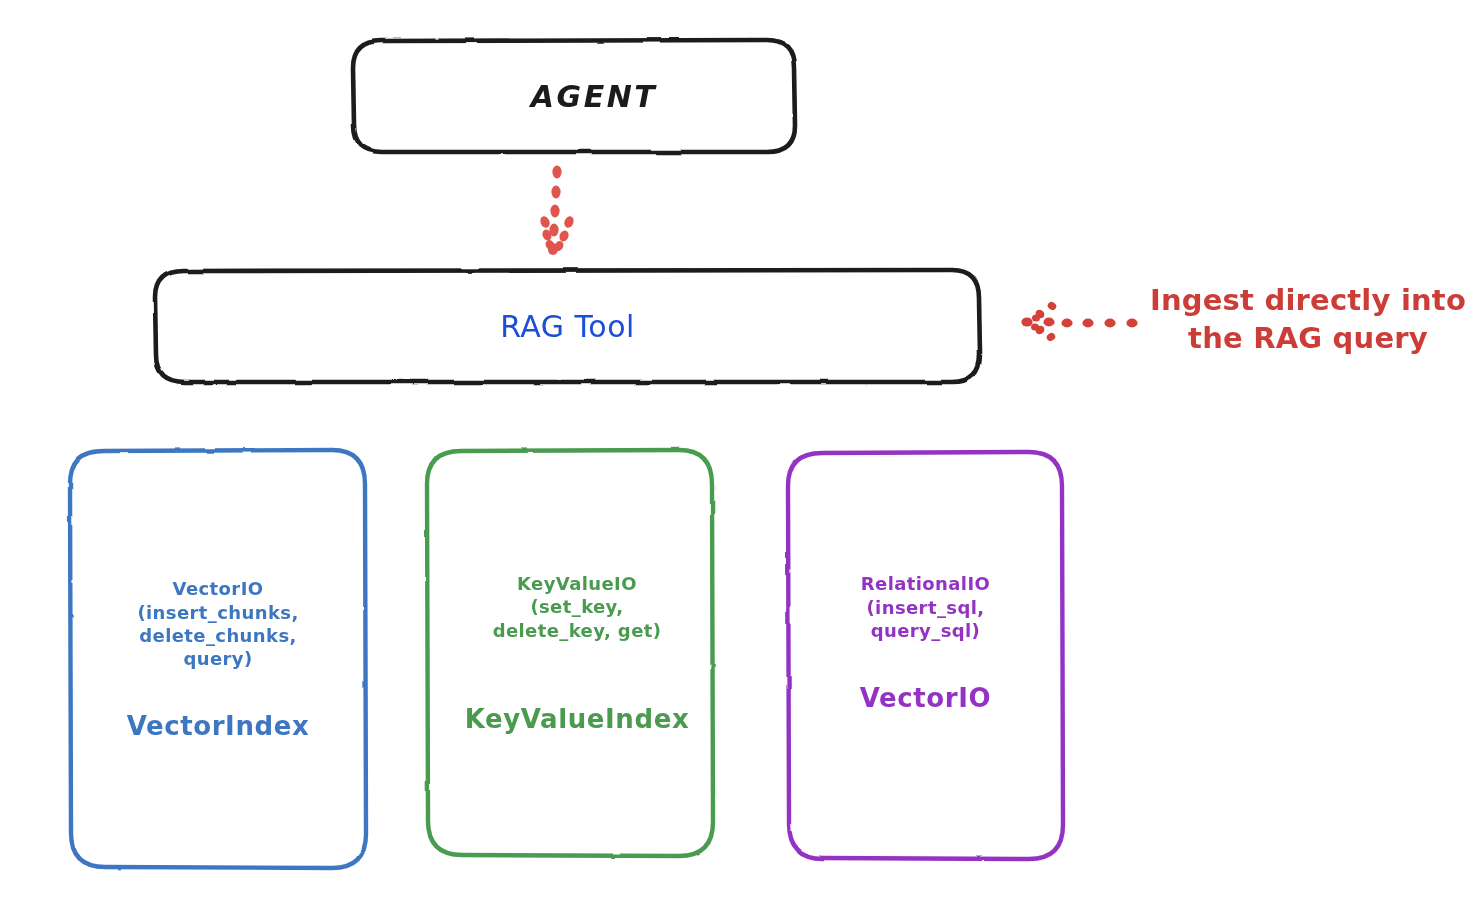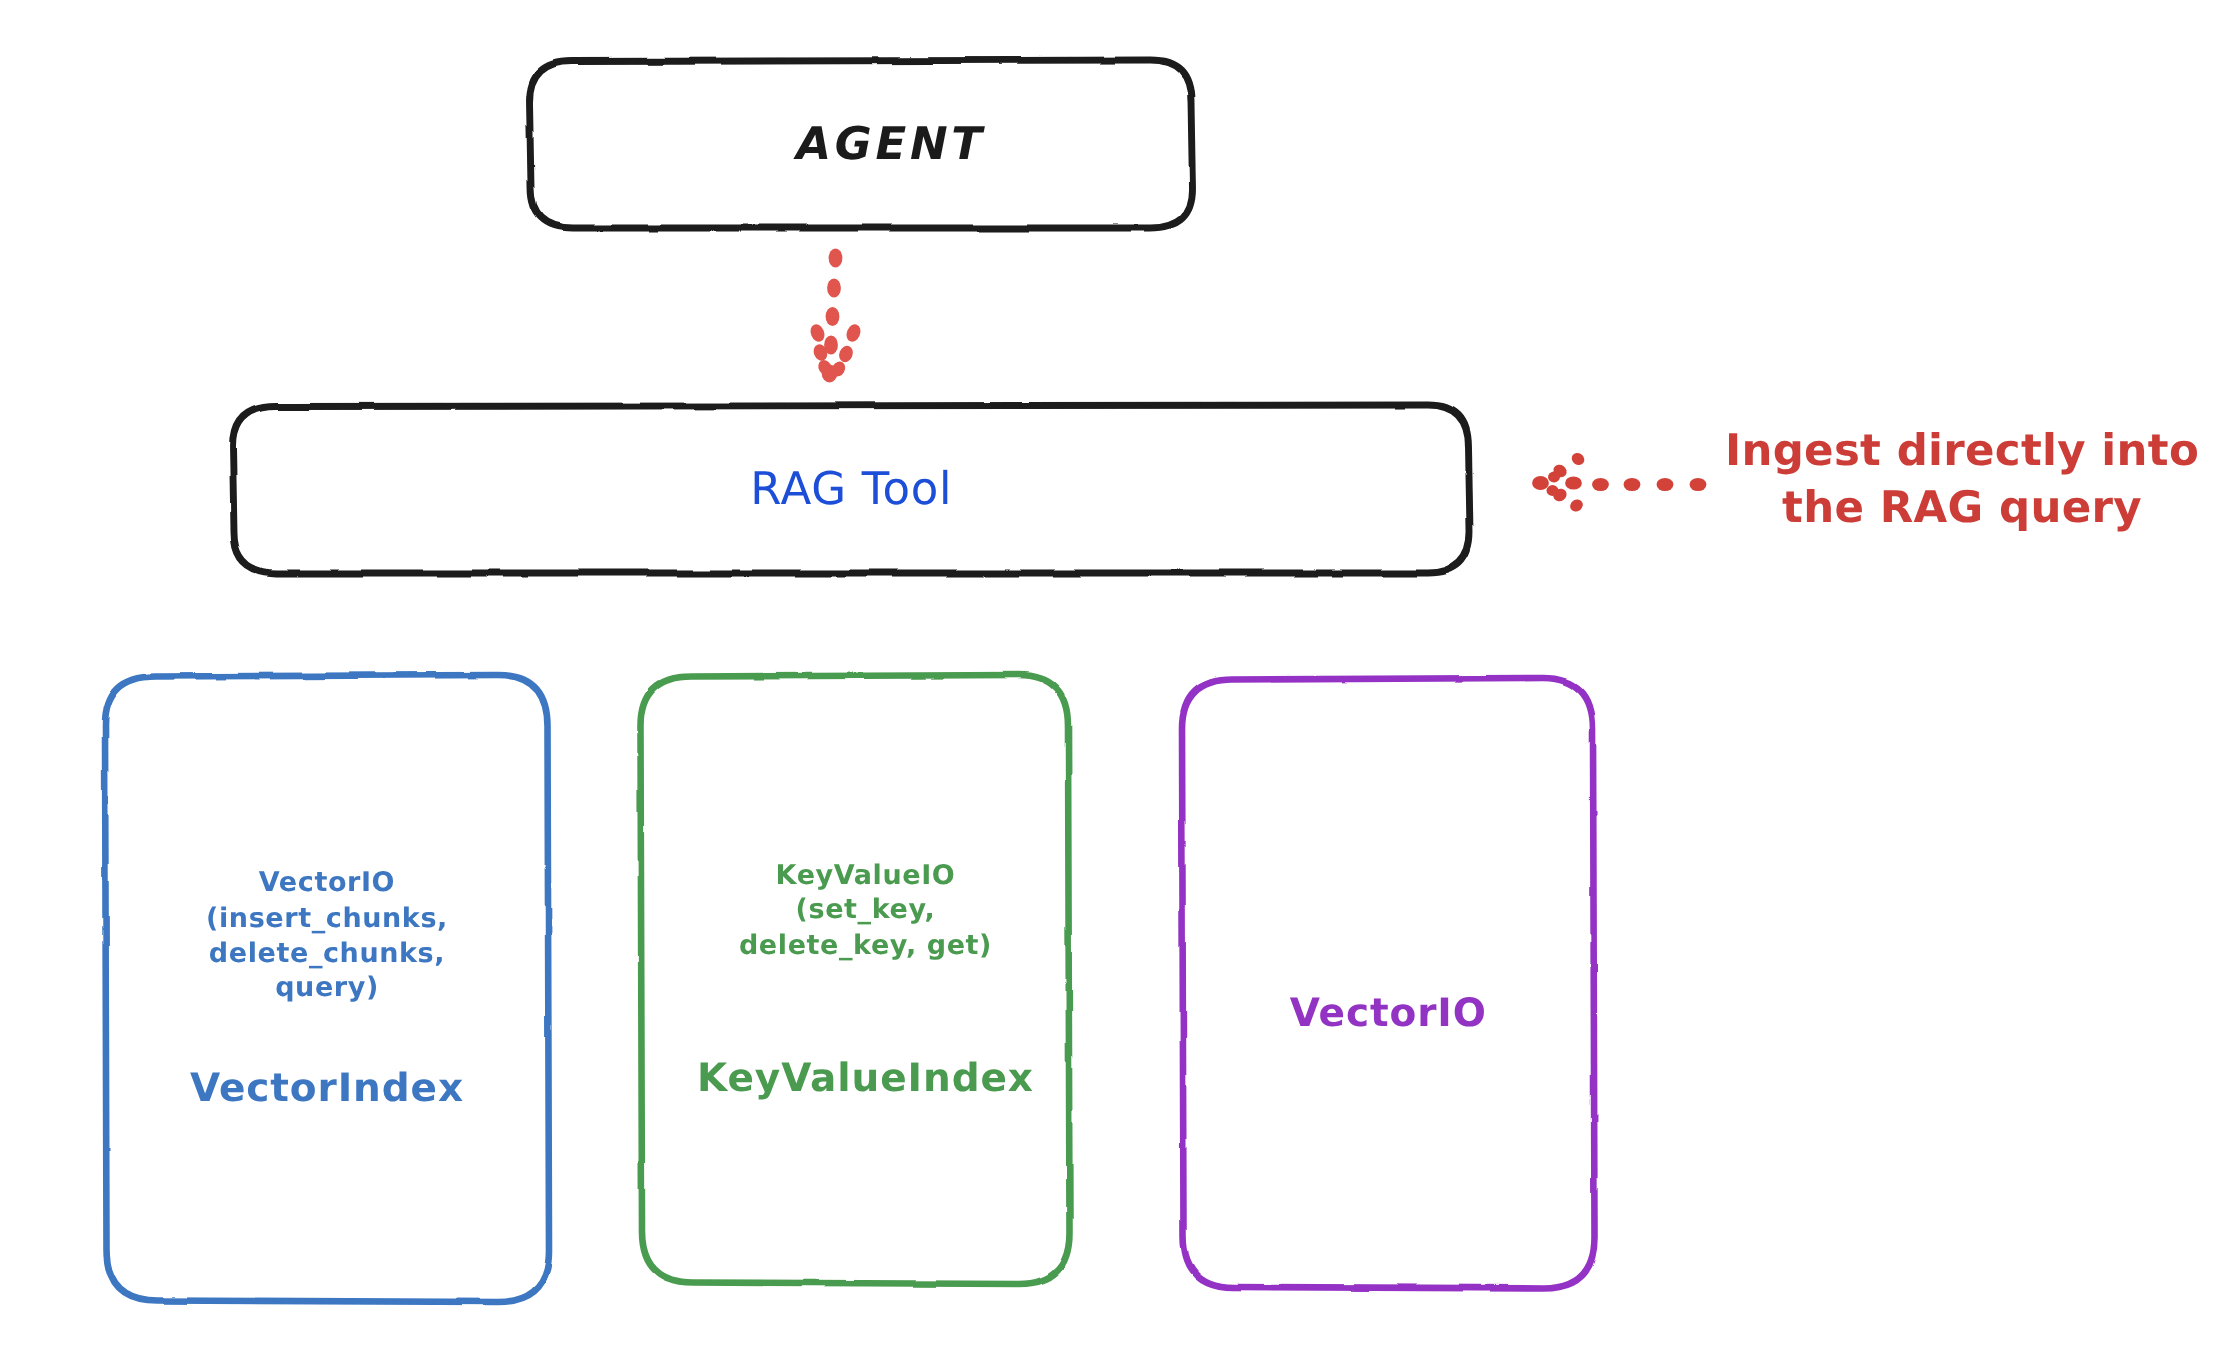--- a/index.html
+++ b/index.html
@@ -218,17 +218,20 @@
 </div>
 
 <div class="node leaf" id="kv-box">
   <div class="title-block">KeyValueIO
 (set_key,
 delete_key, get)</div>
   <div class="index-block">KeyValueIndex</div>
 </div>
 
 <div class="node leaf" id="rel-box">
+  <div class="title-block">RelationalIO
+(insert_sql,
+query_sql)</div>
   <div class="index-block">VectorIO</div>
 </div>
 
 <div id="annotation-label">Ingest directly into
 the RAG query</div>
 
 </body></html>

